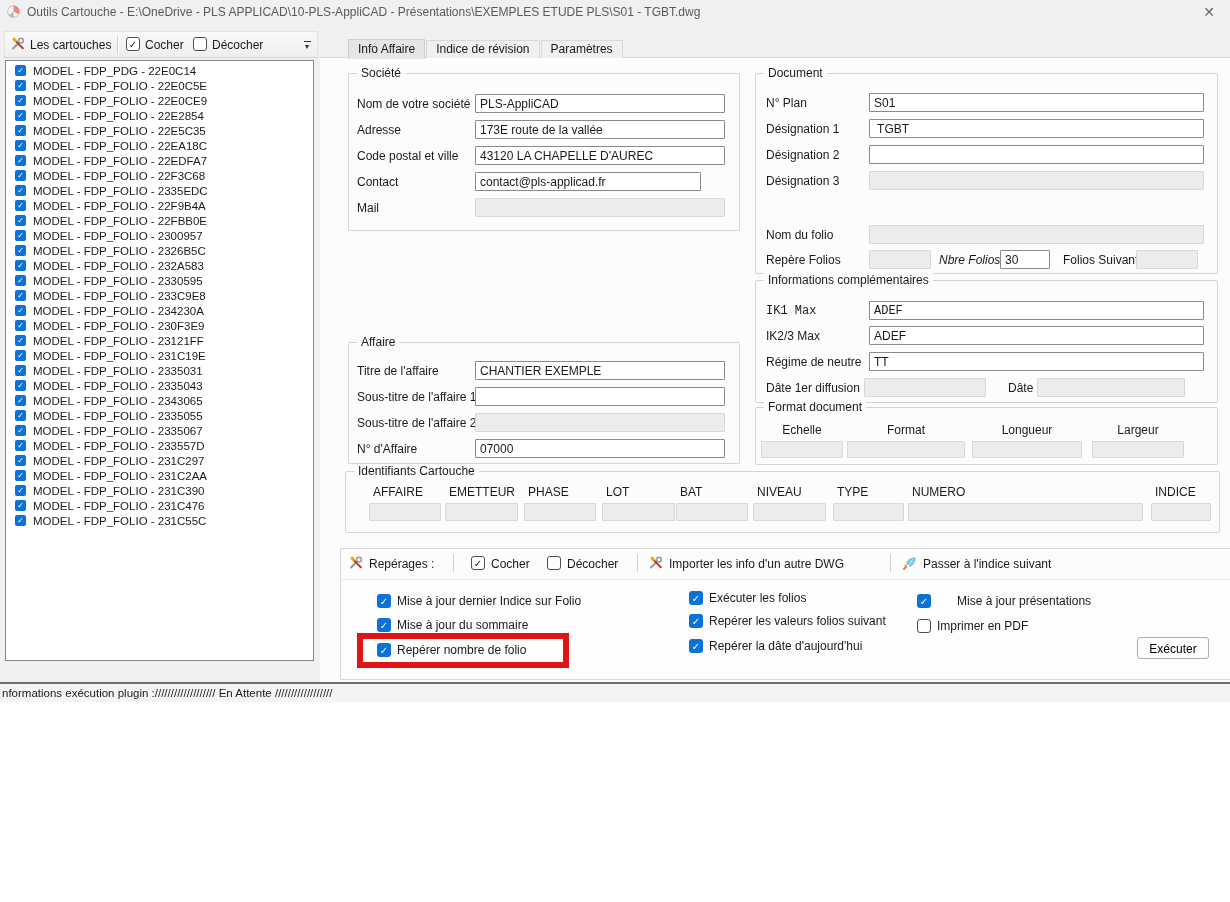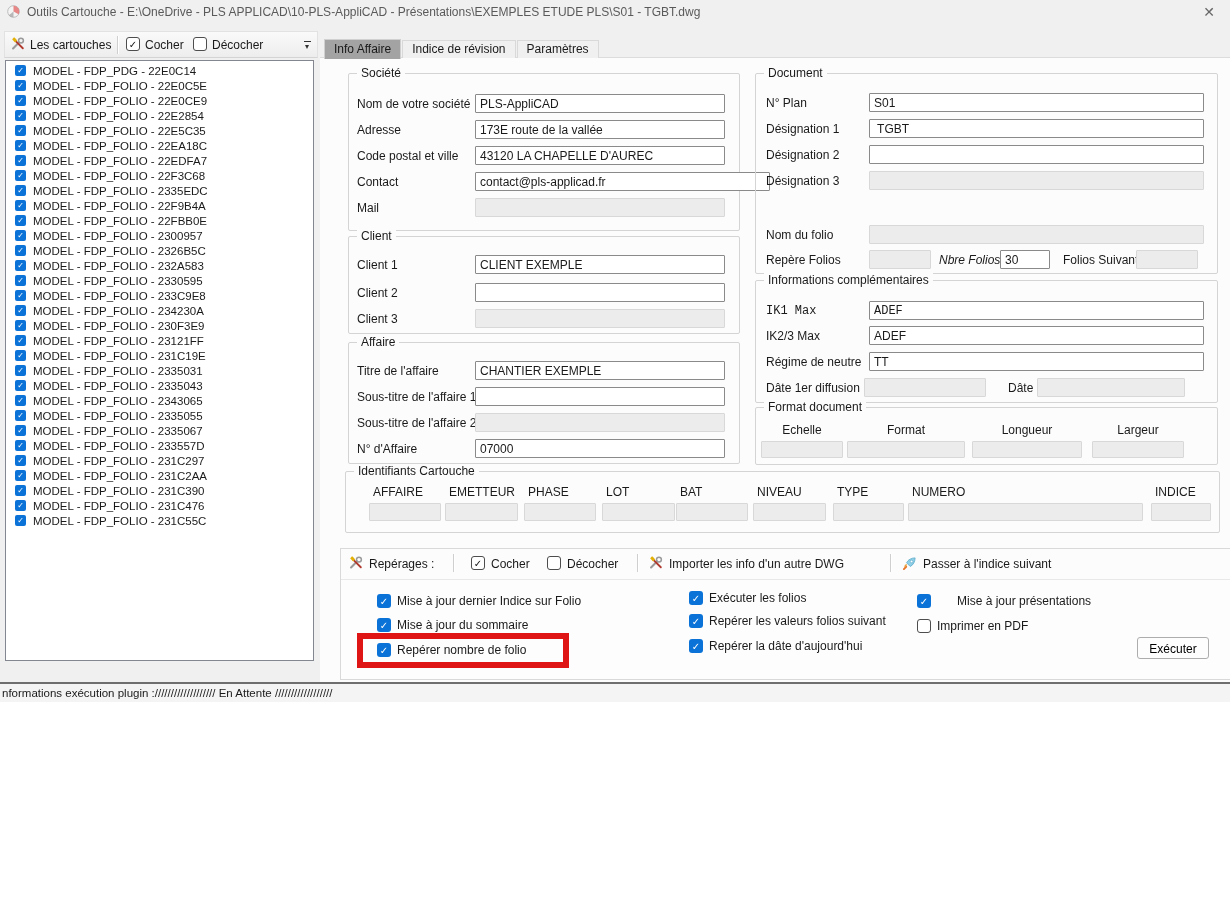--- a/index.html
+++ b/index.html
@@ -23,21 +23,21 @@
   .cbb{display:inline-flex;align-items:center;justify-content:center;width:14px;height:14px;background:#0b72d7;border-radius:3px;color:#fff;font-size:10px;box-sizing:border-box;}
   .cbb.sm{width:11px;height:11px;font-size:8px;border-radius:2px;flex:0 0 auto;}
   
   .listbox{position:absolute;left:5px;top:60px;width:309px;height:601px;background:#fff;border:1px solid #828790;box-sizing:border-box;overflow:hidden;padding-top:2px;}
   .lrow{display:flex;align-items:center;height:15px;padding-left:9px;gap:7px;white-space:nowrap;}
   .ltext{font-size:11.5px;}
   
   .page{position:absolute;left:320px;top:57px;width:910px;height:625px;background:#fcfcfc;border-top:1px solid #dcdcdc;}
   .tabs{position:absolute;left:324px;top:39px;display:flex;align-items:flex-end;z-index:3;}
   .tab{height:17px;line-height:17px;padding:0 9px;background:#f0f0f0;border:1px solid #d9d9d9;border-bottom:none;margin-right:1px;}
-  .tab.active{height:19px;line-height:19px;background:#a3a3a3;border-color:#d0d0d0;margin-bottom:-1px;}
+  .tab.active{height:19px;line-height:19px;background:#e5e5e5;border-color:#d0d0d0;margin-bottom:-1px;margin-left:24px;}
   
   .gb{position:absolute;border:1px solid #d4d4d4;border-radius:2px;}
   .gb-t{position:absolute;top:-8px;left:8px;background:#fcfcfc;padding:0 4px;white-space:nowrap;}
   .frow{position:absolute;left:0;right:0;height:22px;}
   .flabel{position:absolute;top:3px;white-space:nowrap;}
   .finput{position:absolute;top:0;height:19px;border:1px solid #8a8a8a;background:#fff;font:inherit;color:#1a1a1a;padding:1px 4px;box-sizing:border-box;border-radius:1px;}
   .finput.dis{background:#ececec;border-color:#d8d8d8;}
   .id-label{position:absolute;top:13px;white-space:nowrap;}
   .id-field{top:31px;height:18px;}
   .fmt-label{position:absolute;top:15px;text-align:center;white-space:nowrap;}
@@ -301,46 +301,29 @@
         <div class="frow" style="top: 46px;">
           <span class="flabel" style="left: 8px;">Adresse</span>
           <input class="finput" value="173E route de la vallée" style="left: 126px; width: 250px;">
         </div>
         <div class="frow" style="top: 72px;">
           <span class="flabel" style="left: 8px;">Code postal et ville</span>
           <input class="finput" value="43120 LA CHAPELLE D'AUREC" style="left: 126px; width: 250px;">
         </div>
         <div class="frow" style="top: 98px;">
           <span class="flabel" style="left: 8px;">Contact</span>
-          <input class="finput" value="contact@pls-applicad.fr" style="left: 126px; width: 295px;">
+          <input class="finput" value="contact@pls-applicad.fr" style="left: 126px; width: 226px;">
         </div>
         <div class="frow" style="top: 124px;">
           <span class="flabel" style="left: 8px;">Mail</span>
           <input class="finput dis" disabled="" value="" style="left: 126px; width: 250px;">
         </div>
       </div>
   </div>
 
-  <div class="gb" style="left:348px;top:236px;width:390px;height:96px;">
-    <span class="gb-t">Client</span>
-    <div id="client-rows">
-        <div class="frow" style="top: 18px;">
-          <span class="flabel" style="left: 8px;">Client 1</span>
-          <input class="finput" value="CLIENT EXEMPLE" style="left: 126px; width: 250px;">
-        </div>
-        <div class="frow" style="top: 46px;">
-          <span class="flabel" style="left: 8px;">Client 2</span>
-          <input class="finput" value="" style="left: 126px; width: 250px;">
-        </div>
-        <div class="frow" style="top: 72px;">
-          <span class="flabel" style="left: 8px;">Client 3</span>
-          <input class="finput dis" disabled="" value="" style="left: 126px; width: 250px;">
-        </div>
-      </div>
-  </div>
 
   <div class="gb" style="left:348px;top:342px;width:390px;height:120px;">
     <span class="gb-t">Affaire</span>
     <div id="affaire-rows">
         <div class="frow" style="top: 18px;">
           <span class="flabel" style="left: 8px;">Titre de l'affaire</span>
           <input class="finput" value="CHANTIER EXEMPLE" style="left: 126px; width: 250px;">
         </div>
         <div class="frow" style="top: 44px;">
           <span class="flabel" style="left: 8px;">Sous-titre de l'affaire 1</span>

